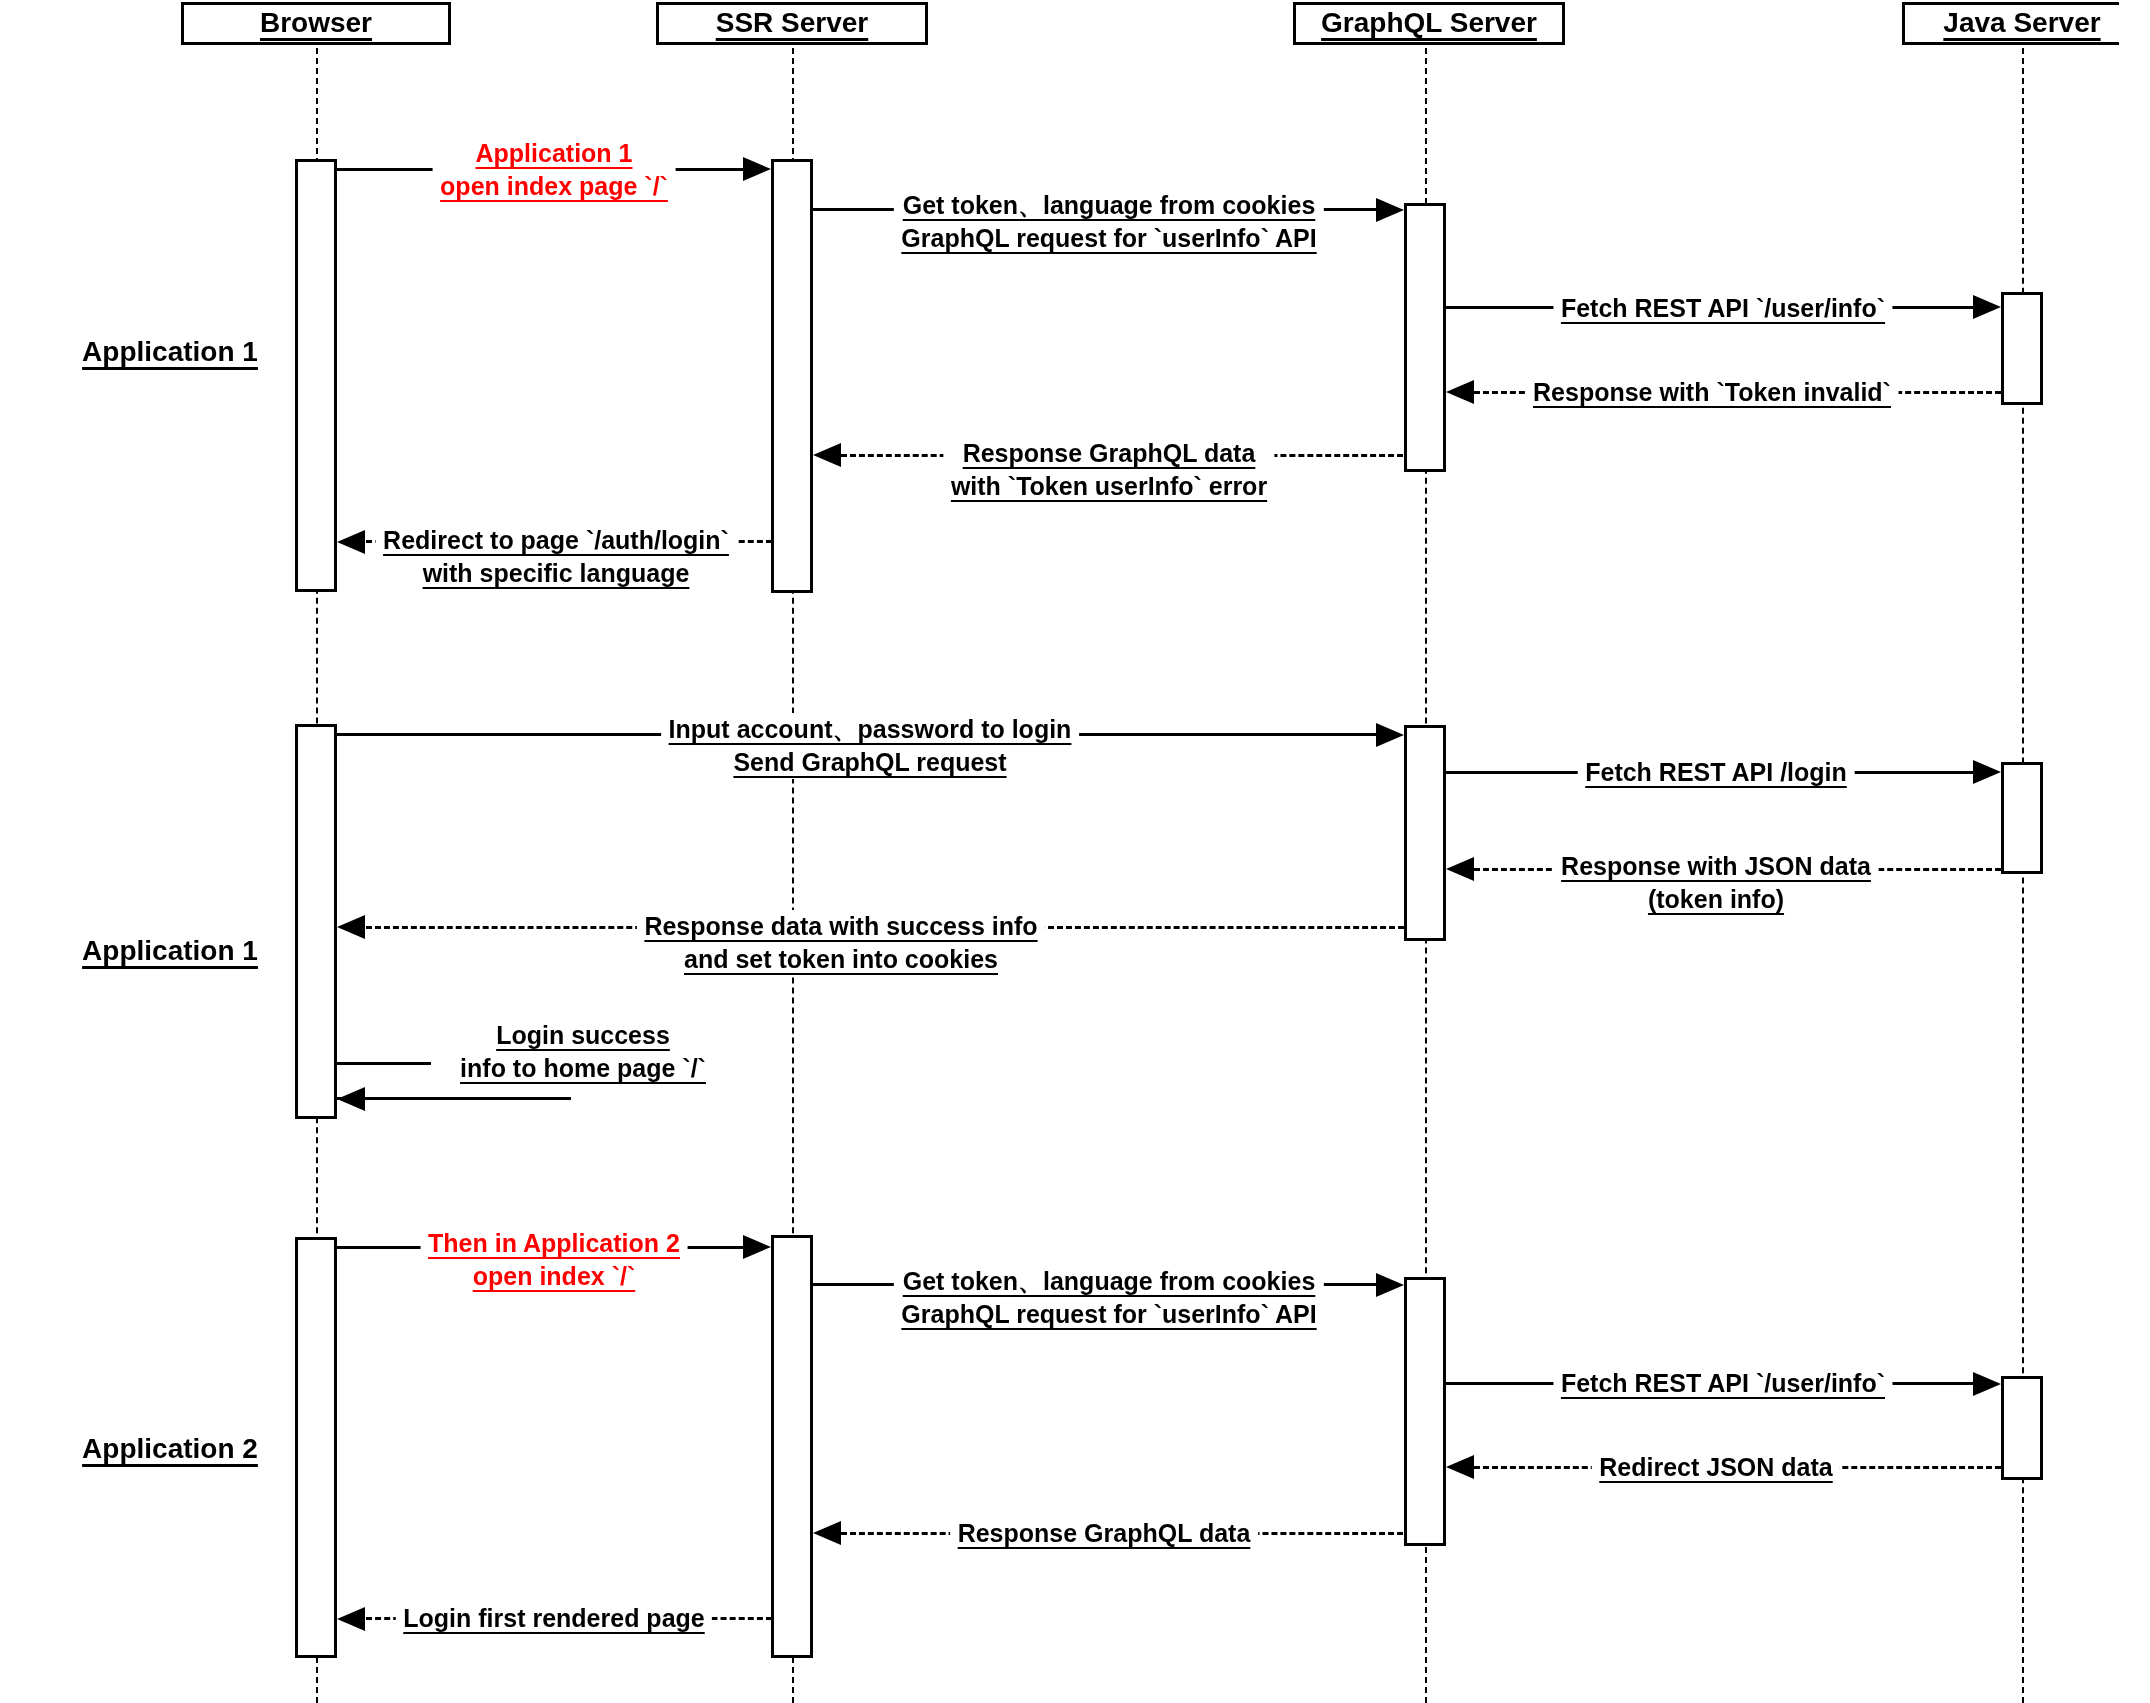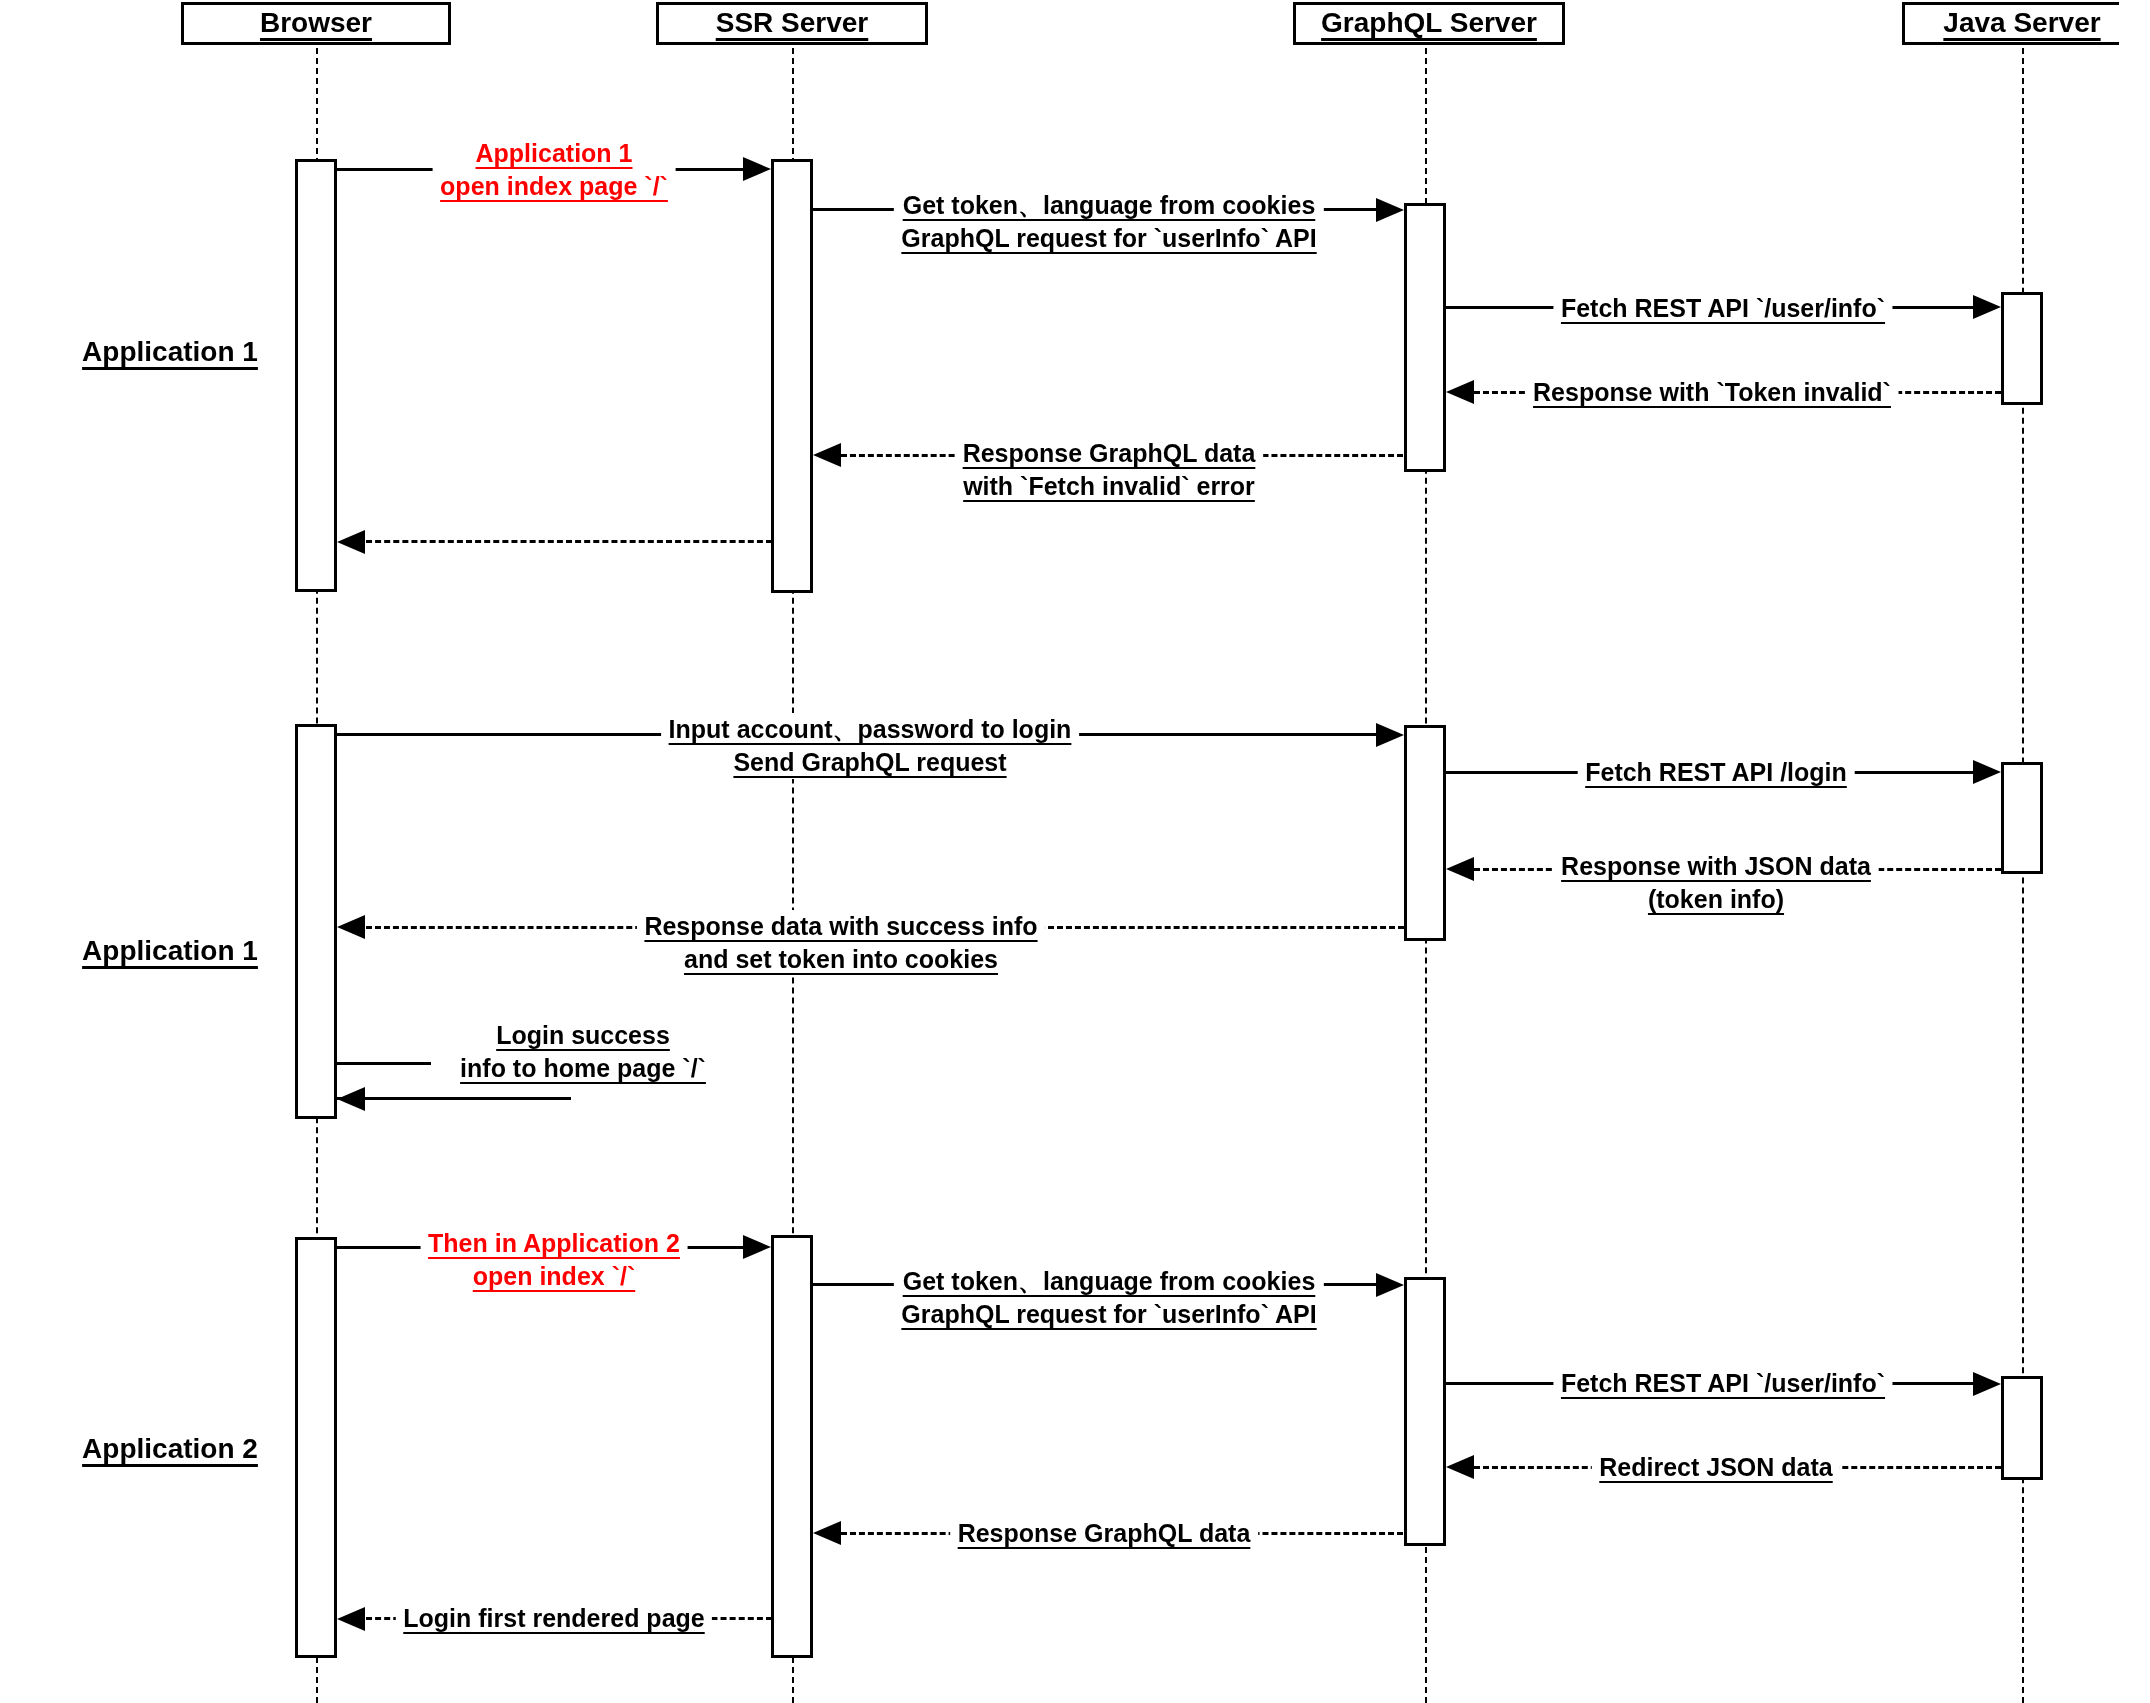--- a/index.html
+++ b/index.html
@@ -133,25 +133,29 @@
   <div class="line-dashed" style="left:1474px;top:391px;width:527px"></div>
   <div class="head-left" style="left:1446px;top:380px"></div>
   <div class="label" style="left:1712px;top:376px">
     <div>Response with `Token invalid`</div>
   </div>
 
   <div class="line-dashed" style="left:841px;top:454px;width:562px"></div>
   <div class="head-left" style="left:813px;top:443px"></div>
   <div class="label" style="left:1109px;top:437px">
     <div>Response GraphQL data</div>
-    <div>with `Fetch invalid` error</div>
+    <div>with `Token userInfo` error</div>
   </div>
 
   <div class="line-dashed" style="left:366px;top:540px;width:406px"></div>
   <div class="head-left" style="left:337px;top:530px"></div>
+  <div class="label" style="left:556px;top:524px">
+    <div>Redirect to page `/auth/login`</div>
+    <div>with specific language</div>
+  </div>
 
   <div class="line-solid" style="left:337px;top:733px;width:1049px"></div>
   <div class="head-right" style="left:1376px;top:723px"></div>
   <div class="label" style="left:870px;top:713px">
     <div>Input account、password to login</div>
     <div>Send GraphQL request</div>
   </div>
 
   <div class="line-solid" style="left:1446px;top:771px;width:538px"></div>
   <div class="head-right" style="left:1973px;top:760px"></div>

